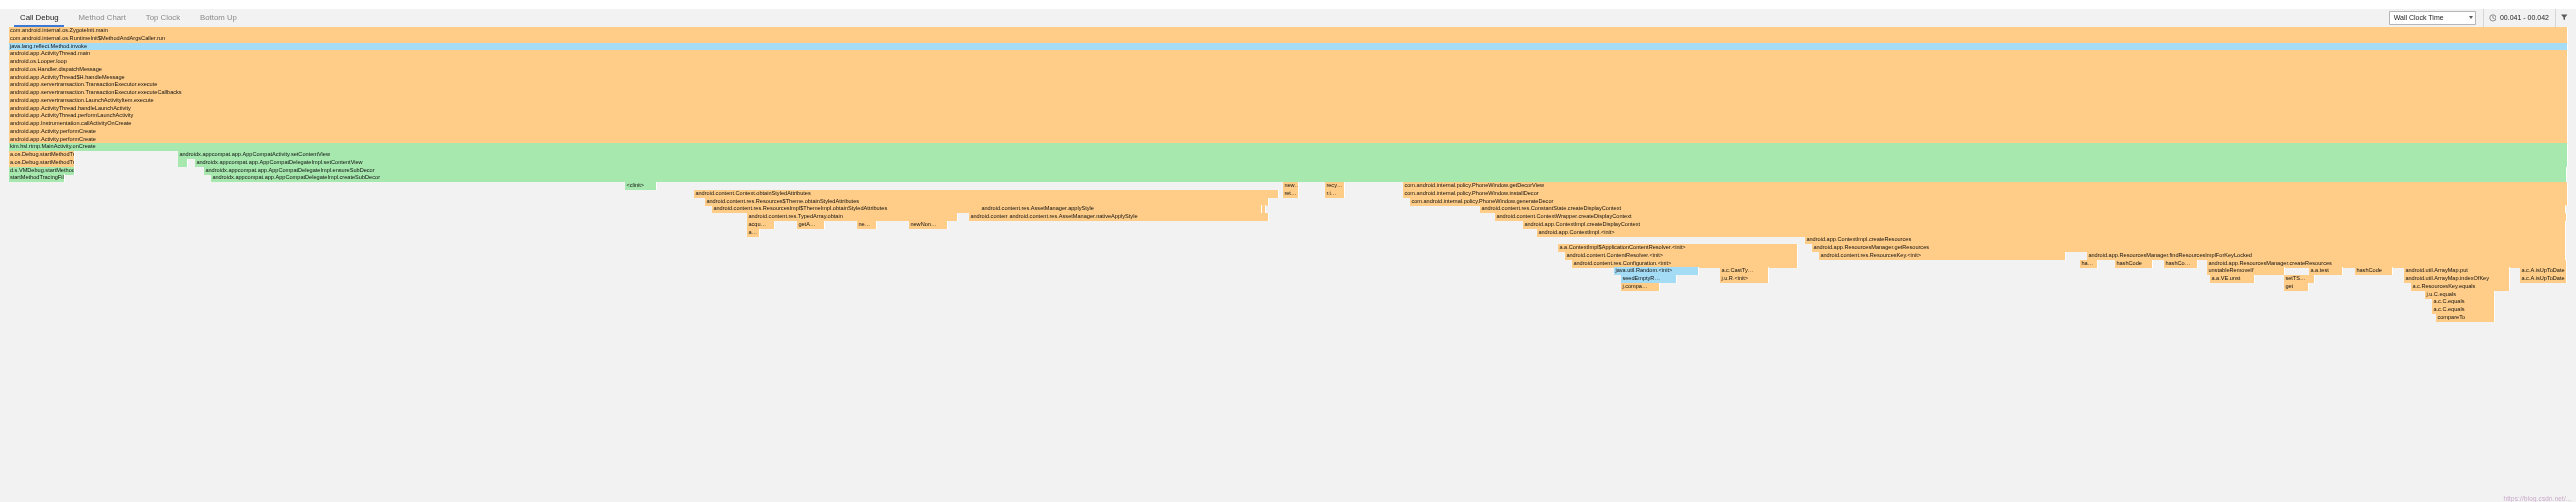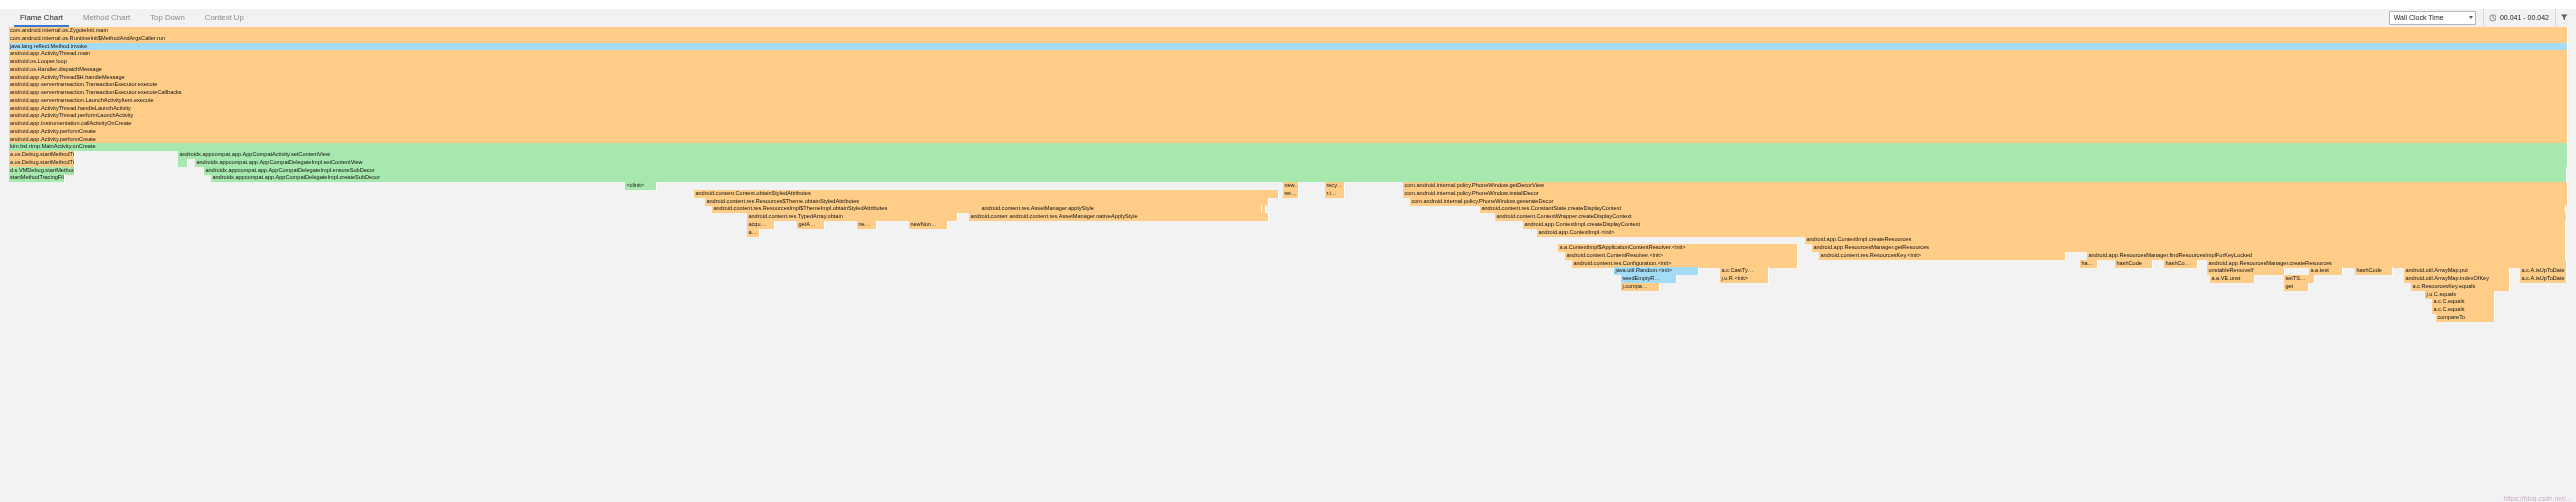--- a/index.html
+++ b/index.html
@@ -79,30 +79,30 @@
   }
 </style>
 </head>
 <body>
 
 <div id="app">
 
   <div class="header">
     <div class="tabs">
       <div class="tab active">
-        <span>Flame Chart</span>
+        <span>Call Debug</span>
       </div>
       <div class="tab">
         <span>Method Chart</span>
       </div>
       <div class="tab">
-        <span>Top Down</span>
+        <span>Top Clock</span>
       </div>
       <div class="tab">
-        <span>Context Up</span>
+        <span>Bottom Up</span>
       </div>
     </div>
 
     <div class="hdr-right">
       <div class="select">
         <span>Wall Clock Time</span>
         <span class="caret"></span>
       </div>
 
       <div class="range">

